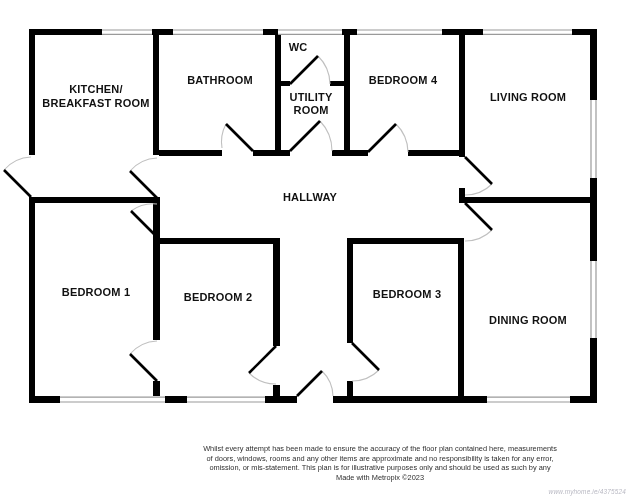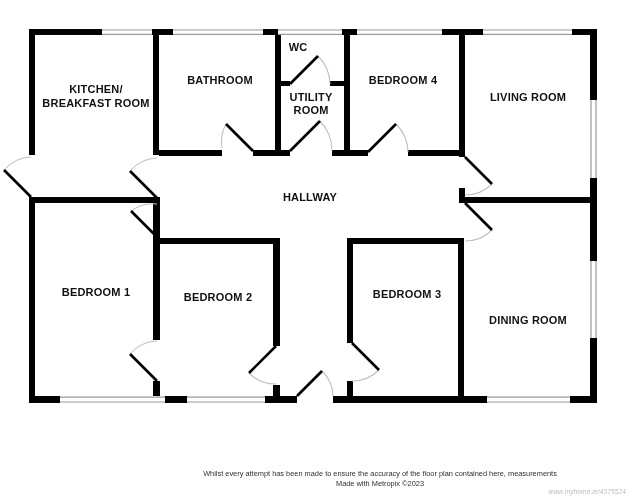--- a/index.html
+++ b/index.html
@@ -2,21 +2,21 @@
 <html><head>
 <meta charset="utf-8">
 <style>
   html,body{margin:0;padding:0;background:#ffffff;}
   #stage{position:relative;width:634px;height:501px;background:#ffffff;overflow:hidden;
          font-family:"Liberation Sans",sans-serif;}
   #plan-svg{position:absolute;left:0;top:0;}
   .room-label{font-family:"Liberation Sans",sans-serif;font-weight:bold;font-size:11px;
               fill:#111111;letter-spacing:.2px;text-anchor:middle;}
   #disclaimer{position:absolute;left:180px;top:444px;width:400px;text-align:center;
-              font-size:7.4px;line-height:9.6px;color:#2e2e2e;margin-top:25px;}
+              font-size:7.4px;line-height:9.6px;color:#2e2e2e;}
   #watermark{position:absolute;right:8px;top:488px;font-size:6.4px;color:#b8b8c2;
              font-style:italic;letter-spacing:.2px;}
 </style>
 </head>
 <body>
 
 <div id="stage">
 
   <svg id="plan-svg" width="634" height="501" viewBox="0 0 634 501">
 
@@ -146,18 +146,20 @@
       <text class="room-label" x="310" y="201">HALLWAY</text>
       <text class="room-label" x="96" y="296">BEDROOM 1</text>
       <text class="room-label" x="218" y="301">BEDROOM 2</text>
       <text class="room-label" x="407" y="298">BEDROOM 3</text>
       <text class="room-label" x="528" y="324">DINING ROOM</text>
     </g>
   </svg>
 
   <div id="disclaimer">
     <div>Whilst every attempt has been made to ensure the accuracy of the floor plan contained here, measurements</div>
+    <div>of doors, windows, rooms and any other items are approximate and no responsibility is taken for any error,</div>
+    <div>omission, or mis-statement. This plan is for illustrative purposes only and should be used as such by any</div>
     <div>Made with Metropix ©2023</div>
   </div>
 
   <div id="watermark">www.myhome.ie/4375524</div>
 
 </div>
 
 </body></html>

